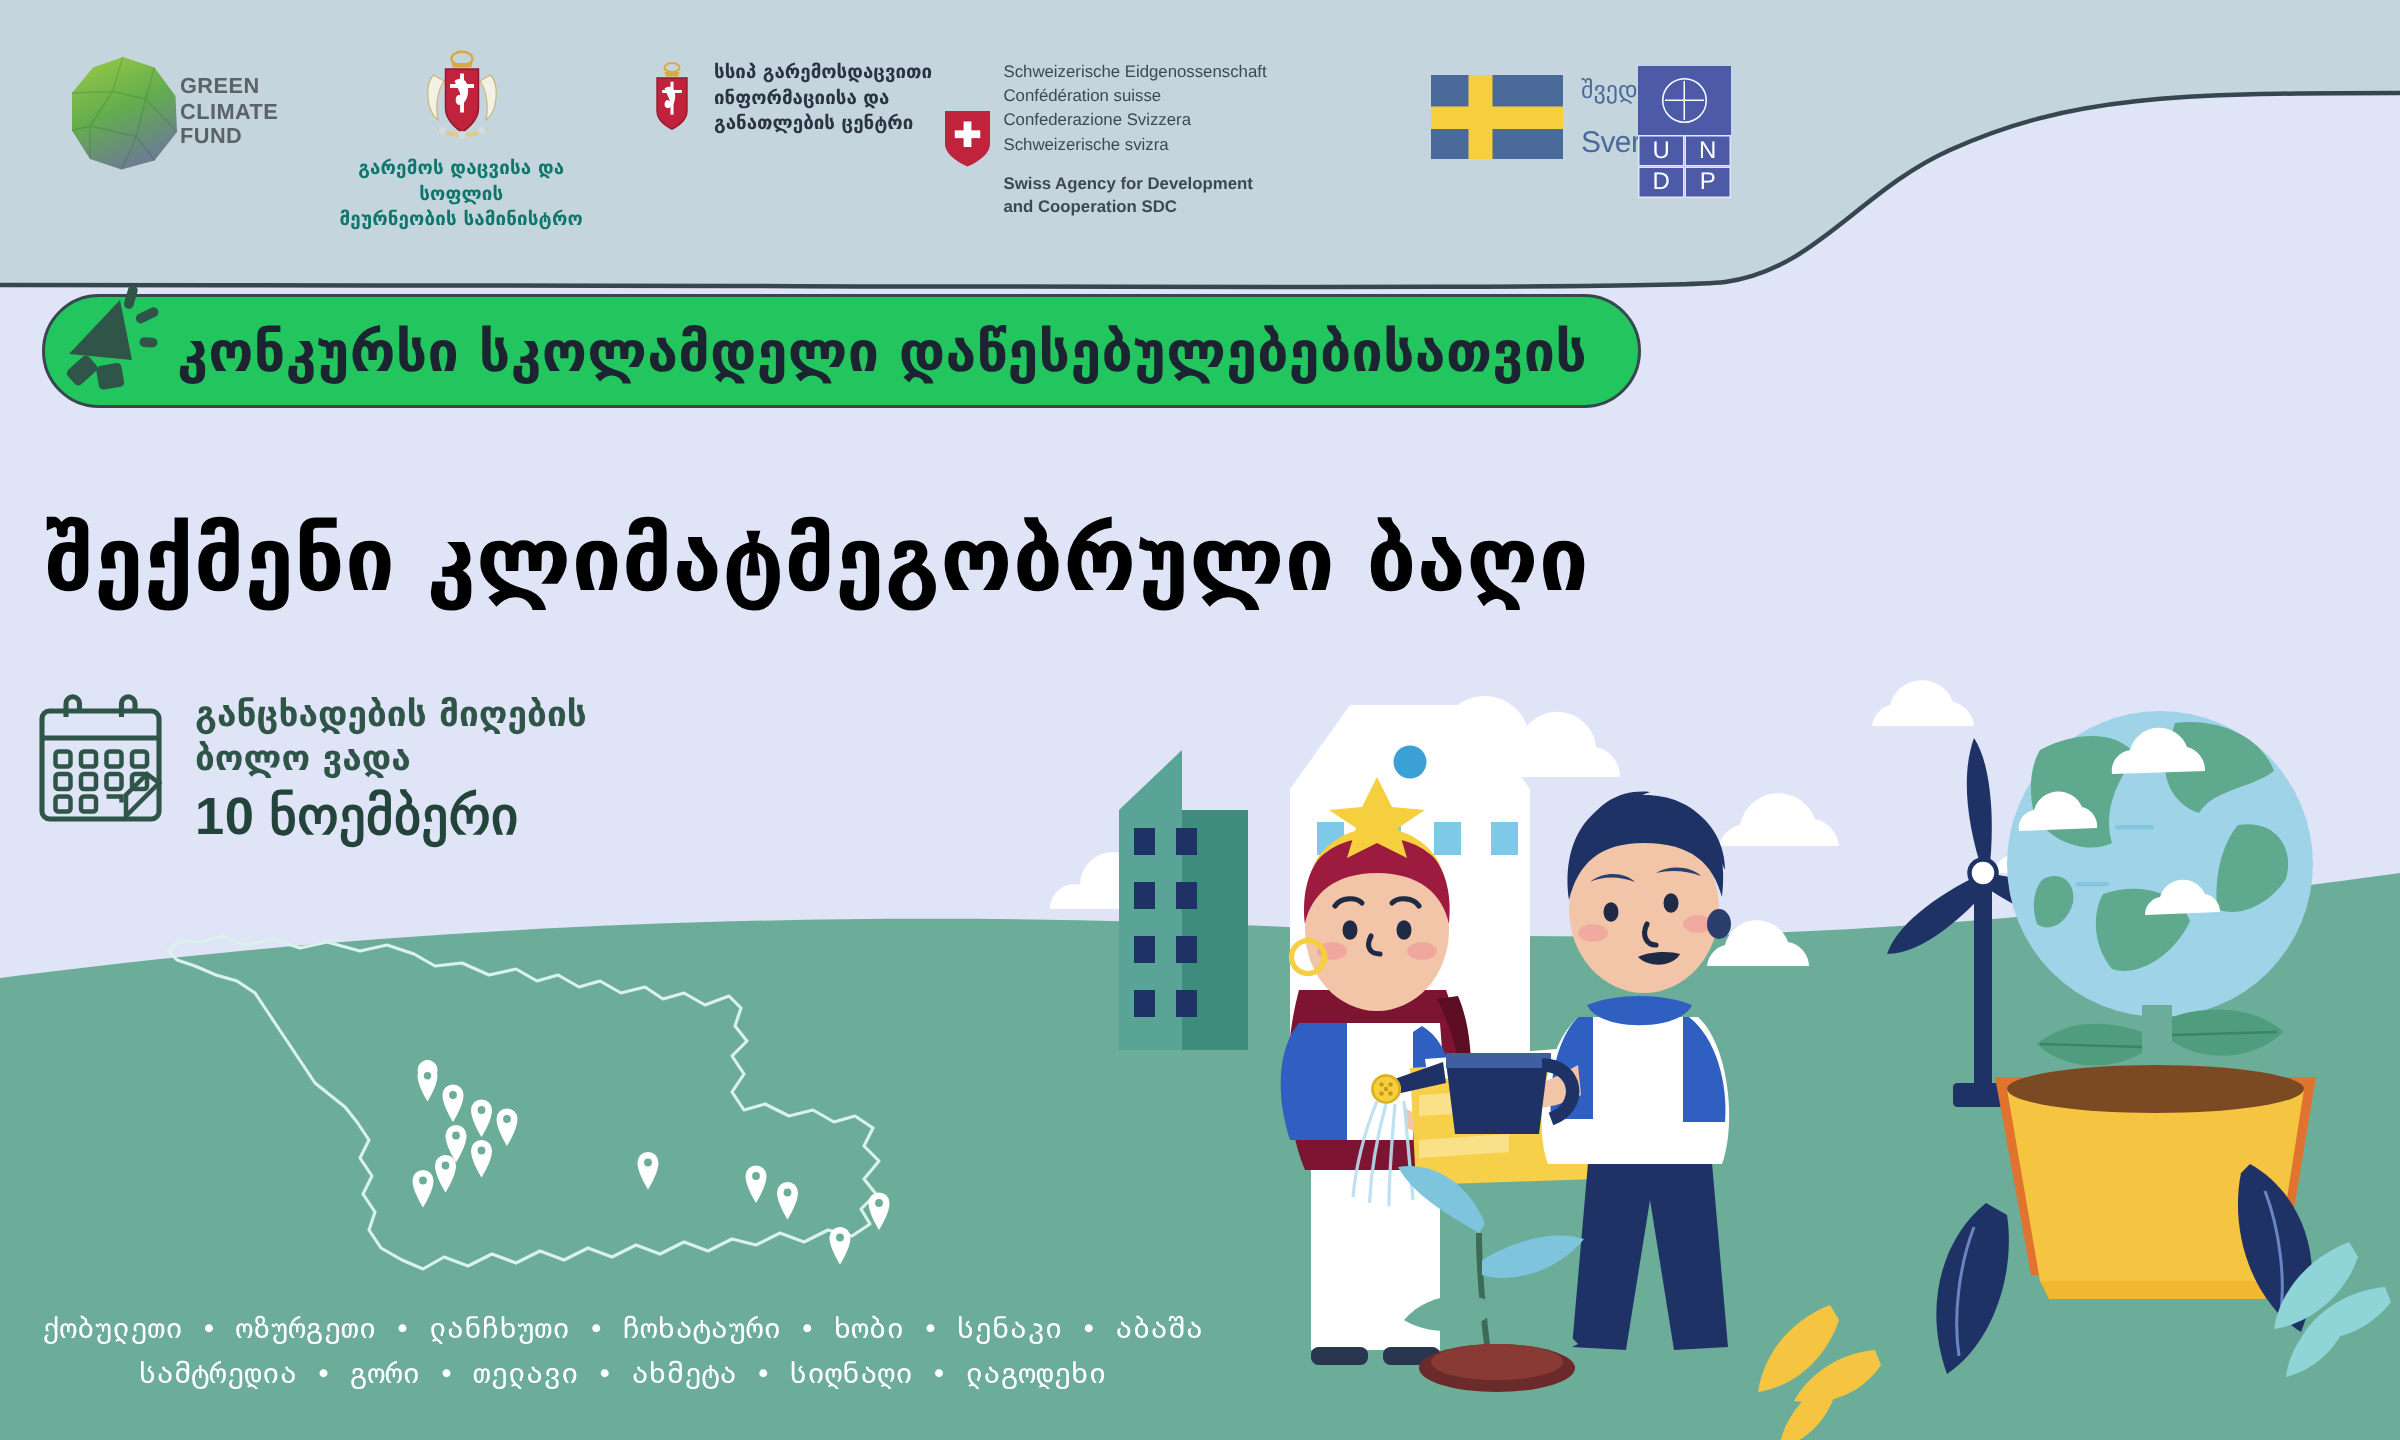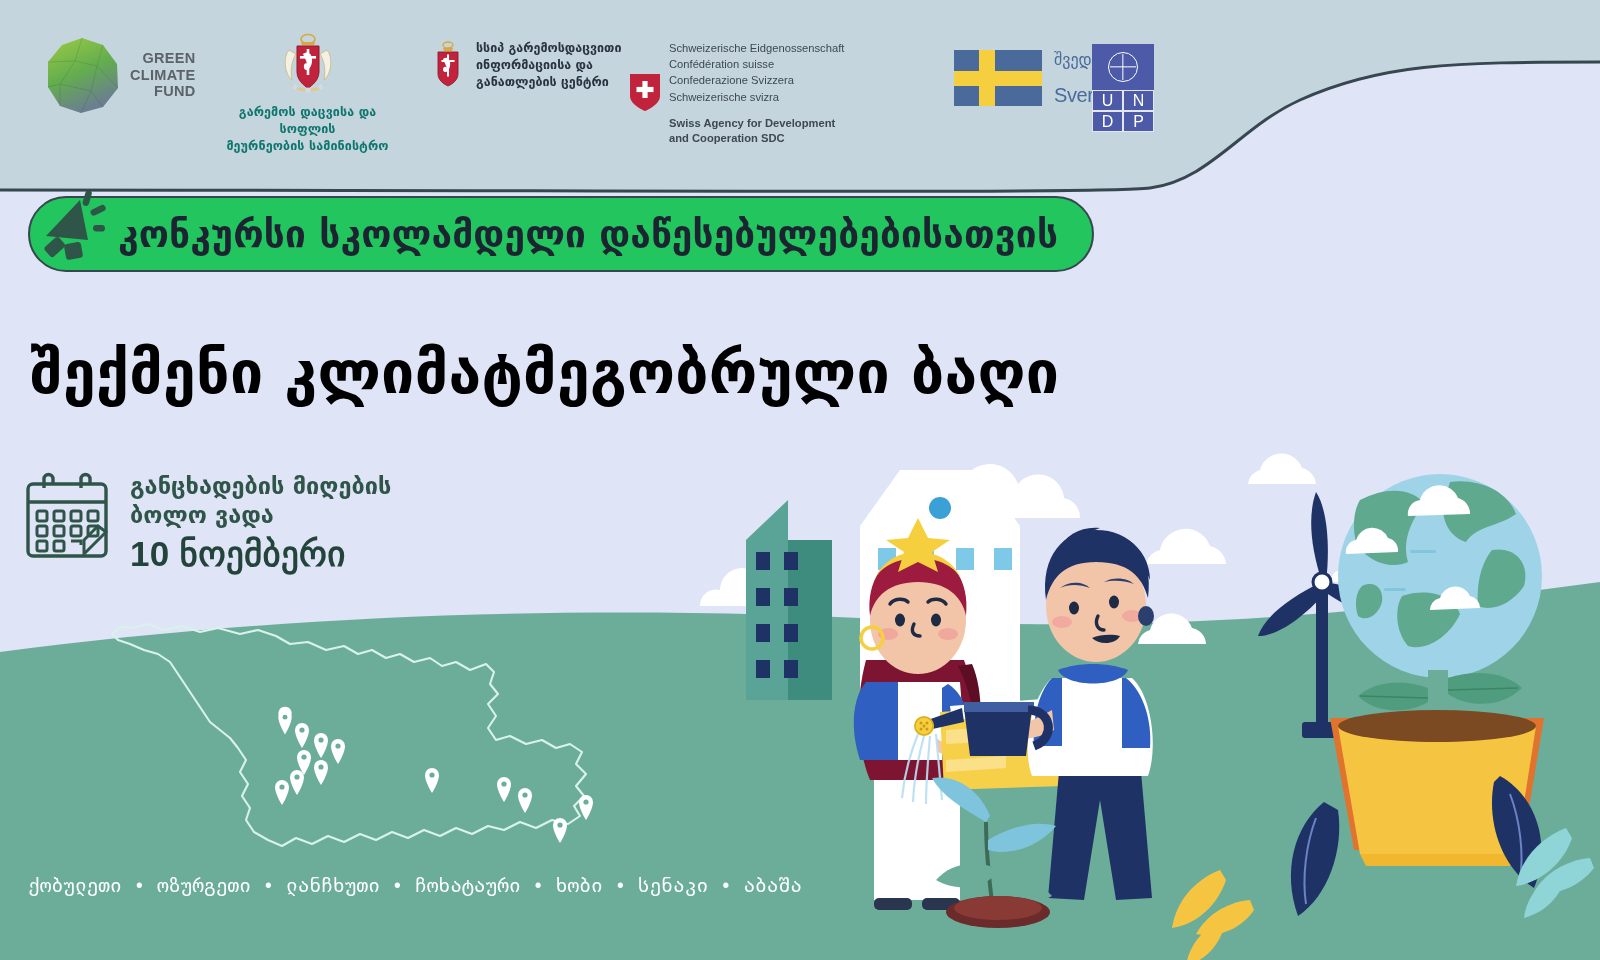--- a/index.html
+++ b/index.html
@@ -16,22 +16,22 @@
   .header-band { position:absolute; left:0; top:0; width:1600px; height:200px; }
   .header-band svg { position:absolute; left:0; top:0; }
 
   .logo-row { position:absolute; left:0; top:0; width:1250px; height:190px; z-index:5; }
 
   .logo { position:absolute; display:flex; align-items:center; }
 
   
   .gcf { left:45px; top:36px; }
   .gcf-ball { width:75px; height:78px; position:relative; }
-  .gcf-text { margin-left:10px; font-family:"Liberation Sans", sans-serif; font-size:14.5px;
-              font-weight:700; line-height:1.13; color:#5b6368; letter-spacing:.3px;text-align:right; }
+  .gcf-text { font-family:"Liberation Sans", sans-serif; font-size:14.5px;
+              font-weight:700; line-height:1.13; color:#5b6368; letter-spacing:.3px; }
 
   
   .ge1 { left:215px; top:32px; flex-direction:column; align-items:center; width:185px; }
   .ge1 .arms { width:56px; height:68px; }
   .ge1 .cap { margin-top:4px; text-align:center; font-size:12.5px; font-weight:700;
               color:#0f766e; line-height:1.35; letter-spacing:.1px;
               font-family:"DejaVu Sans", sans-serif; }
 
   
   .ge2 { left:430px; top:40px; }
@@ -79,21 +79,21 @@
   .badge-text { font-family:"DejaVu Sans", sans-serif; font-size:37px; font-weight:700;
                 color:#1b2430; letter-spacing:.2px; white-space:nowrap; }
   .megaphone { position:absolute; left:4px; top:-12px; width:86px; height:86px; z-index:9; }
 
   
   .headline { position:absolute; left:30px; top:338px; z-index:6;
               font-family:"DejaVu Sans", sans-serif; font-size:59px; font-weight:700;
               color:#000000; letter-spacing:.3px; white-space:nowrap; }
 
   
-  .deadline { position:absolute; left:22px; top:470px; z-index:6; display:flex; align-items:flex-start; }
+  .deadline { position:absolute; left:22px; top:460px; z-index:6; display:flex; align-items:flex-start; }
   .cal-icon { width:90px; height:92px; flex:0 0 90px; }
   .deadline-txt { margin-left:18px; padding-top:2px; }
   .dl-label { font-family:"DejaVu Sans", sans-serif; font-size:23.5px; font-weight:700;
               color:#2e5548; line-height:1.22; }
   .dl-date { font-family:Liberation Sans, sans-serif; font-size:35px; font-weight:700;
              color:#23443a; margin-top:5px; letter-spacing:.3px; }
 
   
   .hill { position:absolute; left:0; top:560px; width:1600px; height:400px; z-index:2; }
 
@@ -554,15 +554,16 @@
         <path d="M330,436 C308,430 288,436 276,450 C296,462 322,458 334,446 Z" fill="#6cad9a"></path>
         <path d="M332,452 C356,446 380,452 392,466 C370,478 344,472 334,462 Z" fill="#6cad9a"></path>
         <ellipse cx="338" cy="482" rx="52" ry="16" fill="#6b2b2b"></ellipse>
         <ellipse cx="338" cy="478" rx="44" ry="12" fill="#8a3a34"></ellipse>
       </g>
     </svg>
   </div>
 
   <div class="municipalities">
     <div>ქობულეთი • ოზურგეთი • ლანჩხუთი • ჩოხატაური • ხობი • სენაკი • აბაშა</div>
+    <div>სამტრედია • გორი • თელავი • ახმეტა • სიღნაღი • ლაგოდეხი</div>
   </div>
 
 </div>
 
 </body></html>

